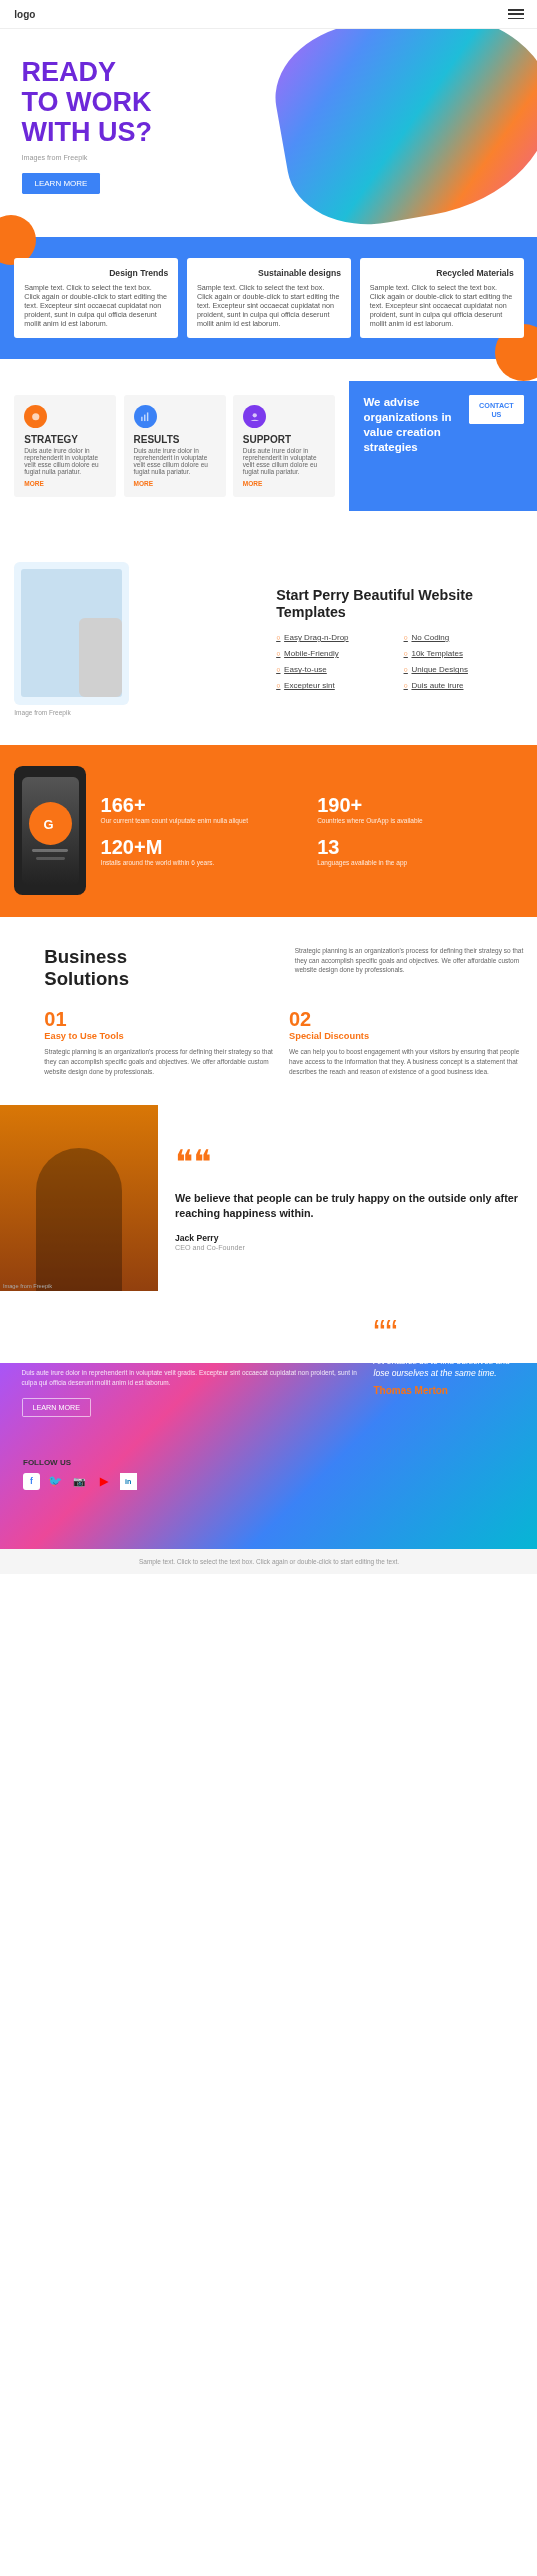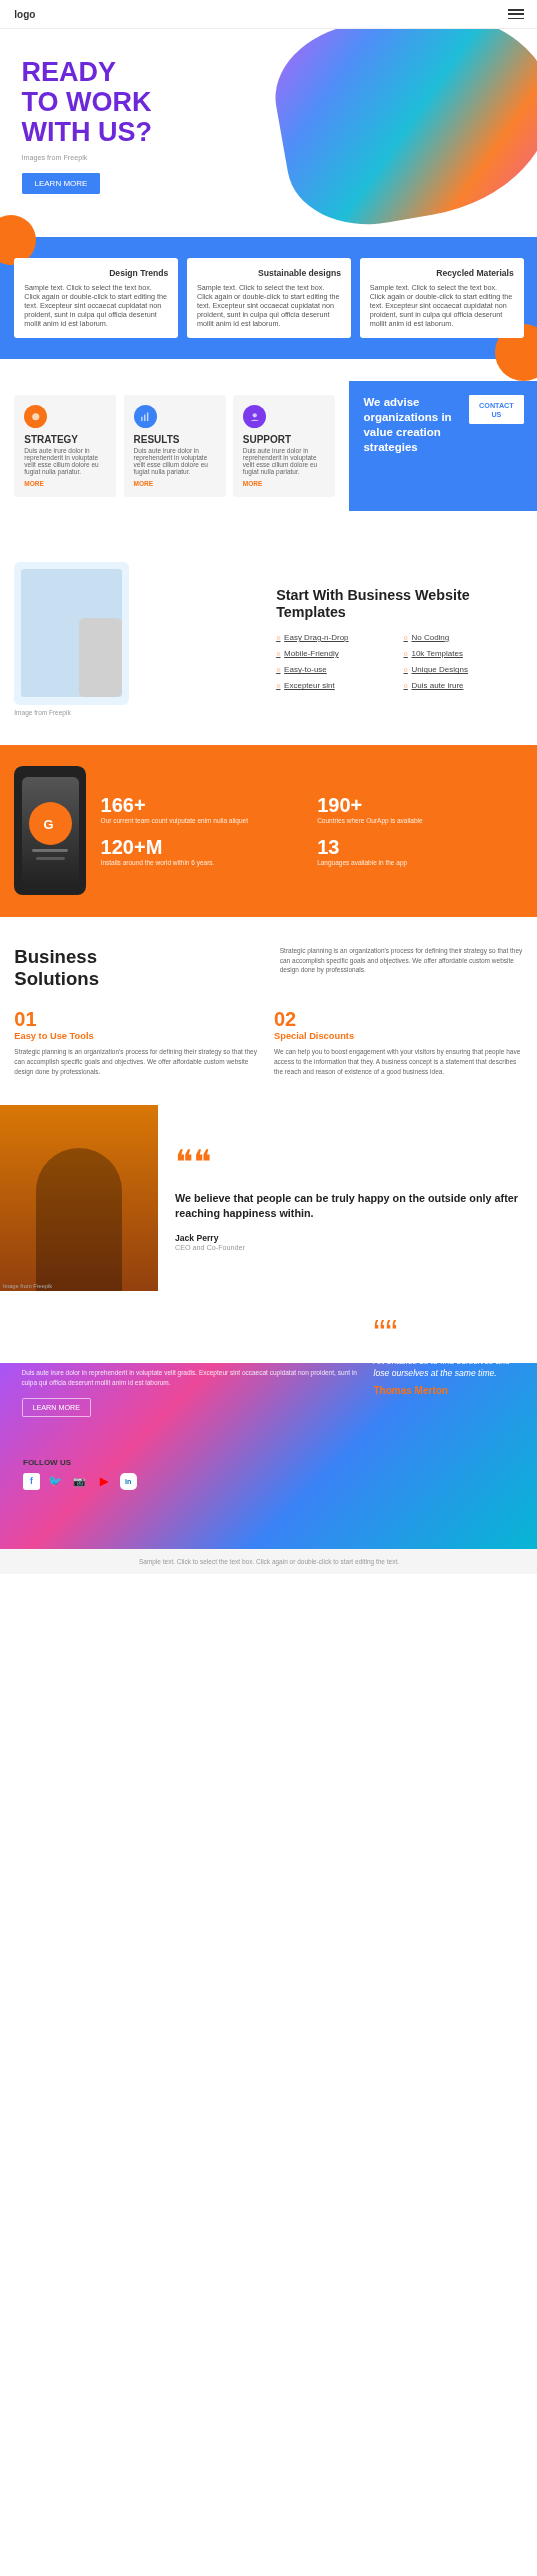--- a/index.html
+++ b/index.html
@@ -98,21 +98,21 @@
       width: 72px; background: #222; border-radius: 8.6px; height: 129px;
       display: flex; align-items: center; justify-content: center; flex-shrink: 0;
     }
     .stats-phone-screen { background: #444; width: 57px; height: 108px; border-radius: 5.7px; }
     .stats-grid { flex: 1; display: grid; grid-template-columns: 1fr 1fr; gap: 10px; }
     .stat-item {}
     .stat-num { font-size: 20px; font-weight: 900; color: #fff; }
     .stat-desc { font-size: 6.5px; color: rgba(255,255,255,0.85); line-height: 1.3; }
 
     
-    .biz-section { padding: 29px 14.3px; background: #fff; }
+    .biz-section { padding: 29px 14.3px; background: #fff; margin-left: 30px; }
     .biz-section h2 { font-size: 18.6px; font-weight: 900; color: #222; margin-bottom: 4.3px; }
     .biz-col { flex: 1; }
     .biz-num { font-size: 20px; font-weight: 900; color: #f97316; }
     .biz-col h3 { font-size: 9.3px; font-weight: bold; color: #222; margin-bottom: 5.7px; }
     .biz-col h3 span { color: #f97316; }
     .biz-col p { font-size: 6.5px; color: #666; line-height: 1.5; }
     .biz-header-right { flex: 1; font-size: 6.5px; color: #666; line-height: 1.5; }
 
     
     .testimonial-section { padding: 0; background: #fff; display: flex; gap: 0; }
@@ -257,21 +257,21 @@
 
 <section class="templates-section">
   <div class="templates-left">
     <div class="device-mock">
       <div class="device-mock-inner"></div>
       <div class="phone-mock"></div>
     </div>
     <p class="templates-source">Image from Freepik</p>
   </div>
   <div class="templates-right">
-    <h2>Start With Business Website Templates</h2>
+    <h2>Start Perry Beautiful Website Templates</h2>
     <div class="templates-features">
       <div class="feat-item">Easy Drag-n-Drop</div>
       <div class="feat-item">No Coding</div>
       <div class="feat-item">Mobile-Friendly</div>
       <div class="feat-item">10k Templates</div>
       <div class="feat-item">Easy-to-use</div>
       <div class="feat-item">Unique Designs</div>
       <div class="feat-item">Excepteur sint</div>
       <div class="feat-item">Duis aute irure</div>
     </div>
@@ -371,21 +371,21 @@
     </div>
   </div>
 
   <div class="follow-section" style="position:relative;z-index:2;background:transparent;padding-left:23px;padding-bottom:14.3px;">
     <div class="follow-label">FOLLOW US</div>
     <div class="social-icons">
       <div class="social-icon" style="color:#3b82f6;background:#fff;border-radius:2.9px;font-weight:bold;font-size:8.6px;">f</div>
       <div class="social-icon" style="color:#1da1f2;font-size:11.5px;">🐦</div>
       <div class="social-icon" style="color:#e1306c;font-size:10px;">📷</div>
       <div class="social-icon" style="color:#ff0000;font-size:11.5px;">▶</div>
-      <div class="social-icon" style="color:#0077b5;background:#fff;border-radius:5px;font-size:7.2px;font-weight:bold;">in</div>
+      <div class="social-icon" style="color:#0077b5;background:#fff;border-radius:0;font-size:7.2px;font-weight:bold;">in</div>
     </div>
   </div>
 </section>
 
 <footer class="footer">
   <p>Sample text. Click to select the text box. Click again or double-click to start editing the text.</p>
 </footer>
 
 
 </body></html>

